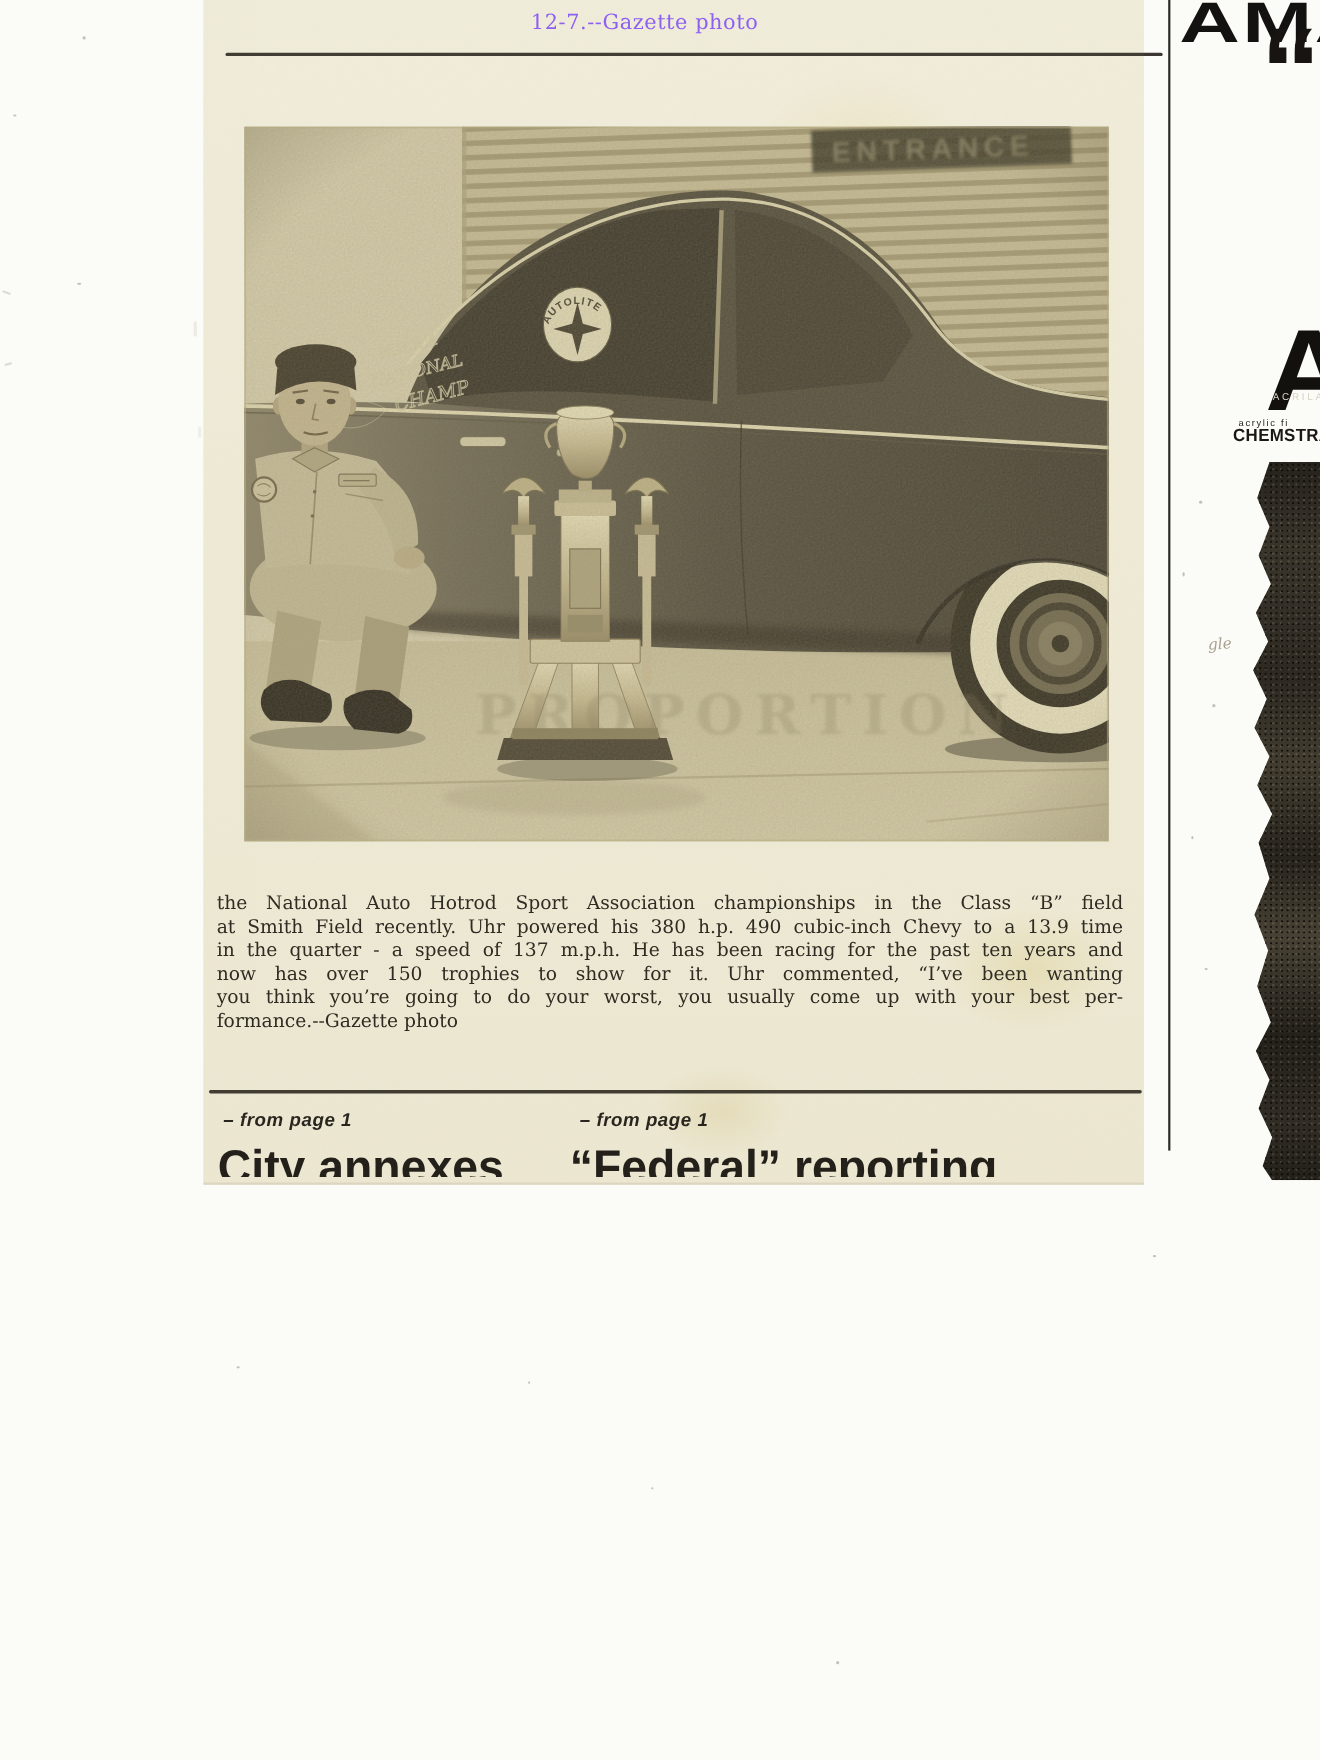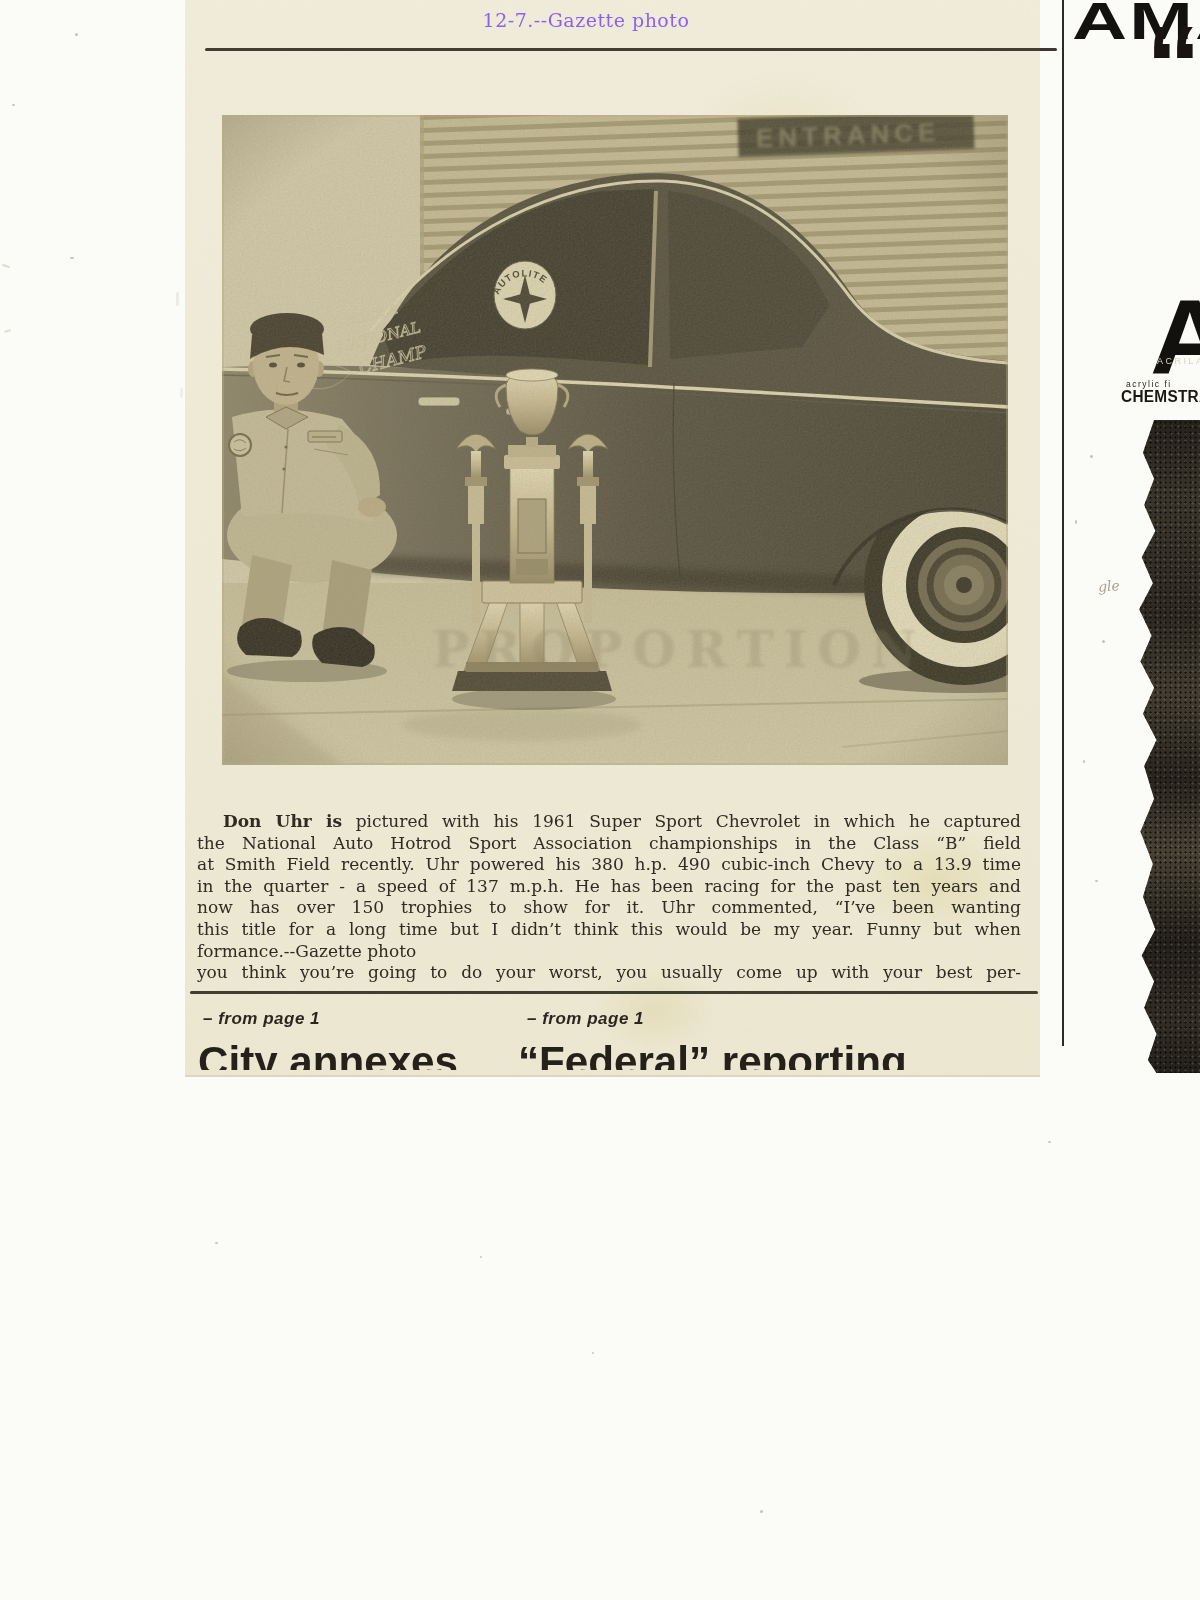--- a/index.html
+++ b/index.html
@@ -249,28 +249,26 @@
 
     <text x="210" y="552" font-family="DejaVu Serif, serif" font-weight="bold" font-size="50" letter-spacing="10" fill="#857a58" opacity=".26" filter="url(#softB)">PROPORTION</text>
     <ellipse cx="300" cy="610" rx="120" ry="16" fill="#8d8260" opacity=".18" filter="url(#soft2)"></ellipse>
 
     <rect width="786" height="650" filter="url(#grainF)" opacity=".45"></rect>
     <rect width="786" height="650" fill="url(#vigG)"></rect>
     <rect x="1" y="1" width="784" height="648" fill="none" stroke="#b7ab82" stroke-width="1.5" opacity=".55"></rect>
   </svg>
 
   <div class="abs caption">
-    <div class="cap-line cap-first"><span class="cap-bold">Don Uhr is</span> <span>pictured with his 1961 Super Sport Chevrolet in which he captured</span></div>
     <div class="cap-line">the National Auto Hotrod Sport Association championships in the Class “B” field</div>
     <div class="cap-line">at Smith Field recently. Uhr powered his 380 h.p. 490 cubic-inch Chevy to a 13.9 time</div>
     <div class="cap-line">in the quarter - a speed of 137 m.p.h. He has been racing for the past ten years and</div>
     <div class="cap-line">now has over 150 trophies to show for it. Uhr commented, “I’ve been wanting</div>
-    <div class="cap-line">this title for a long time but I didn’t think this would be my year. Funny but when</div>
+    <div class="cap-line">you think you’re going to do your worst, you usually come up with your best per-</div>
     <div class="cap-line cap-last">formance.--Gazette photo</div>
-    <div class="cap-line">you think you’re going to do your worst, you usually come up with your best per-</div>
   </div>
 
   <div class="abs rule" style="left:190px;top:991px;width:848px;"></div>
 
   <div class="abs kicker" style="left:203px;top:1009px;">– from page 1</div>
   <div class="abs kicker" style="left:527px;top:1009px;">– from page 1</div>
 
   <div class="abs headline-clip">
     <div class="headline" style="left:13px;">City annexes</div>
     <div class="headline" style="left:333px;">“Federal” reporting</div>

